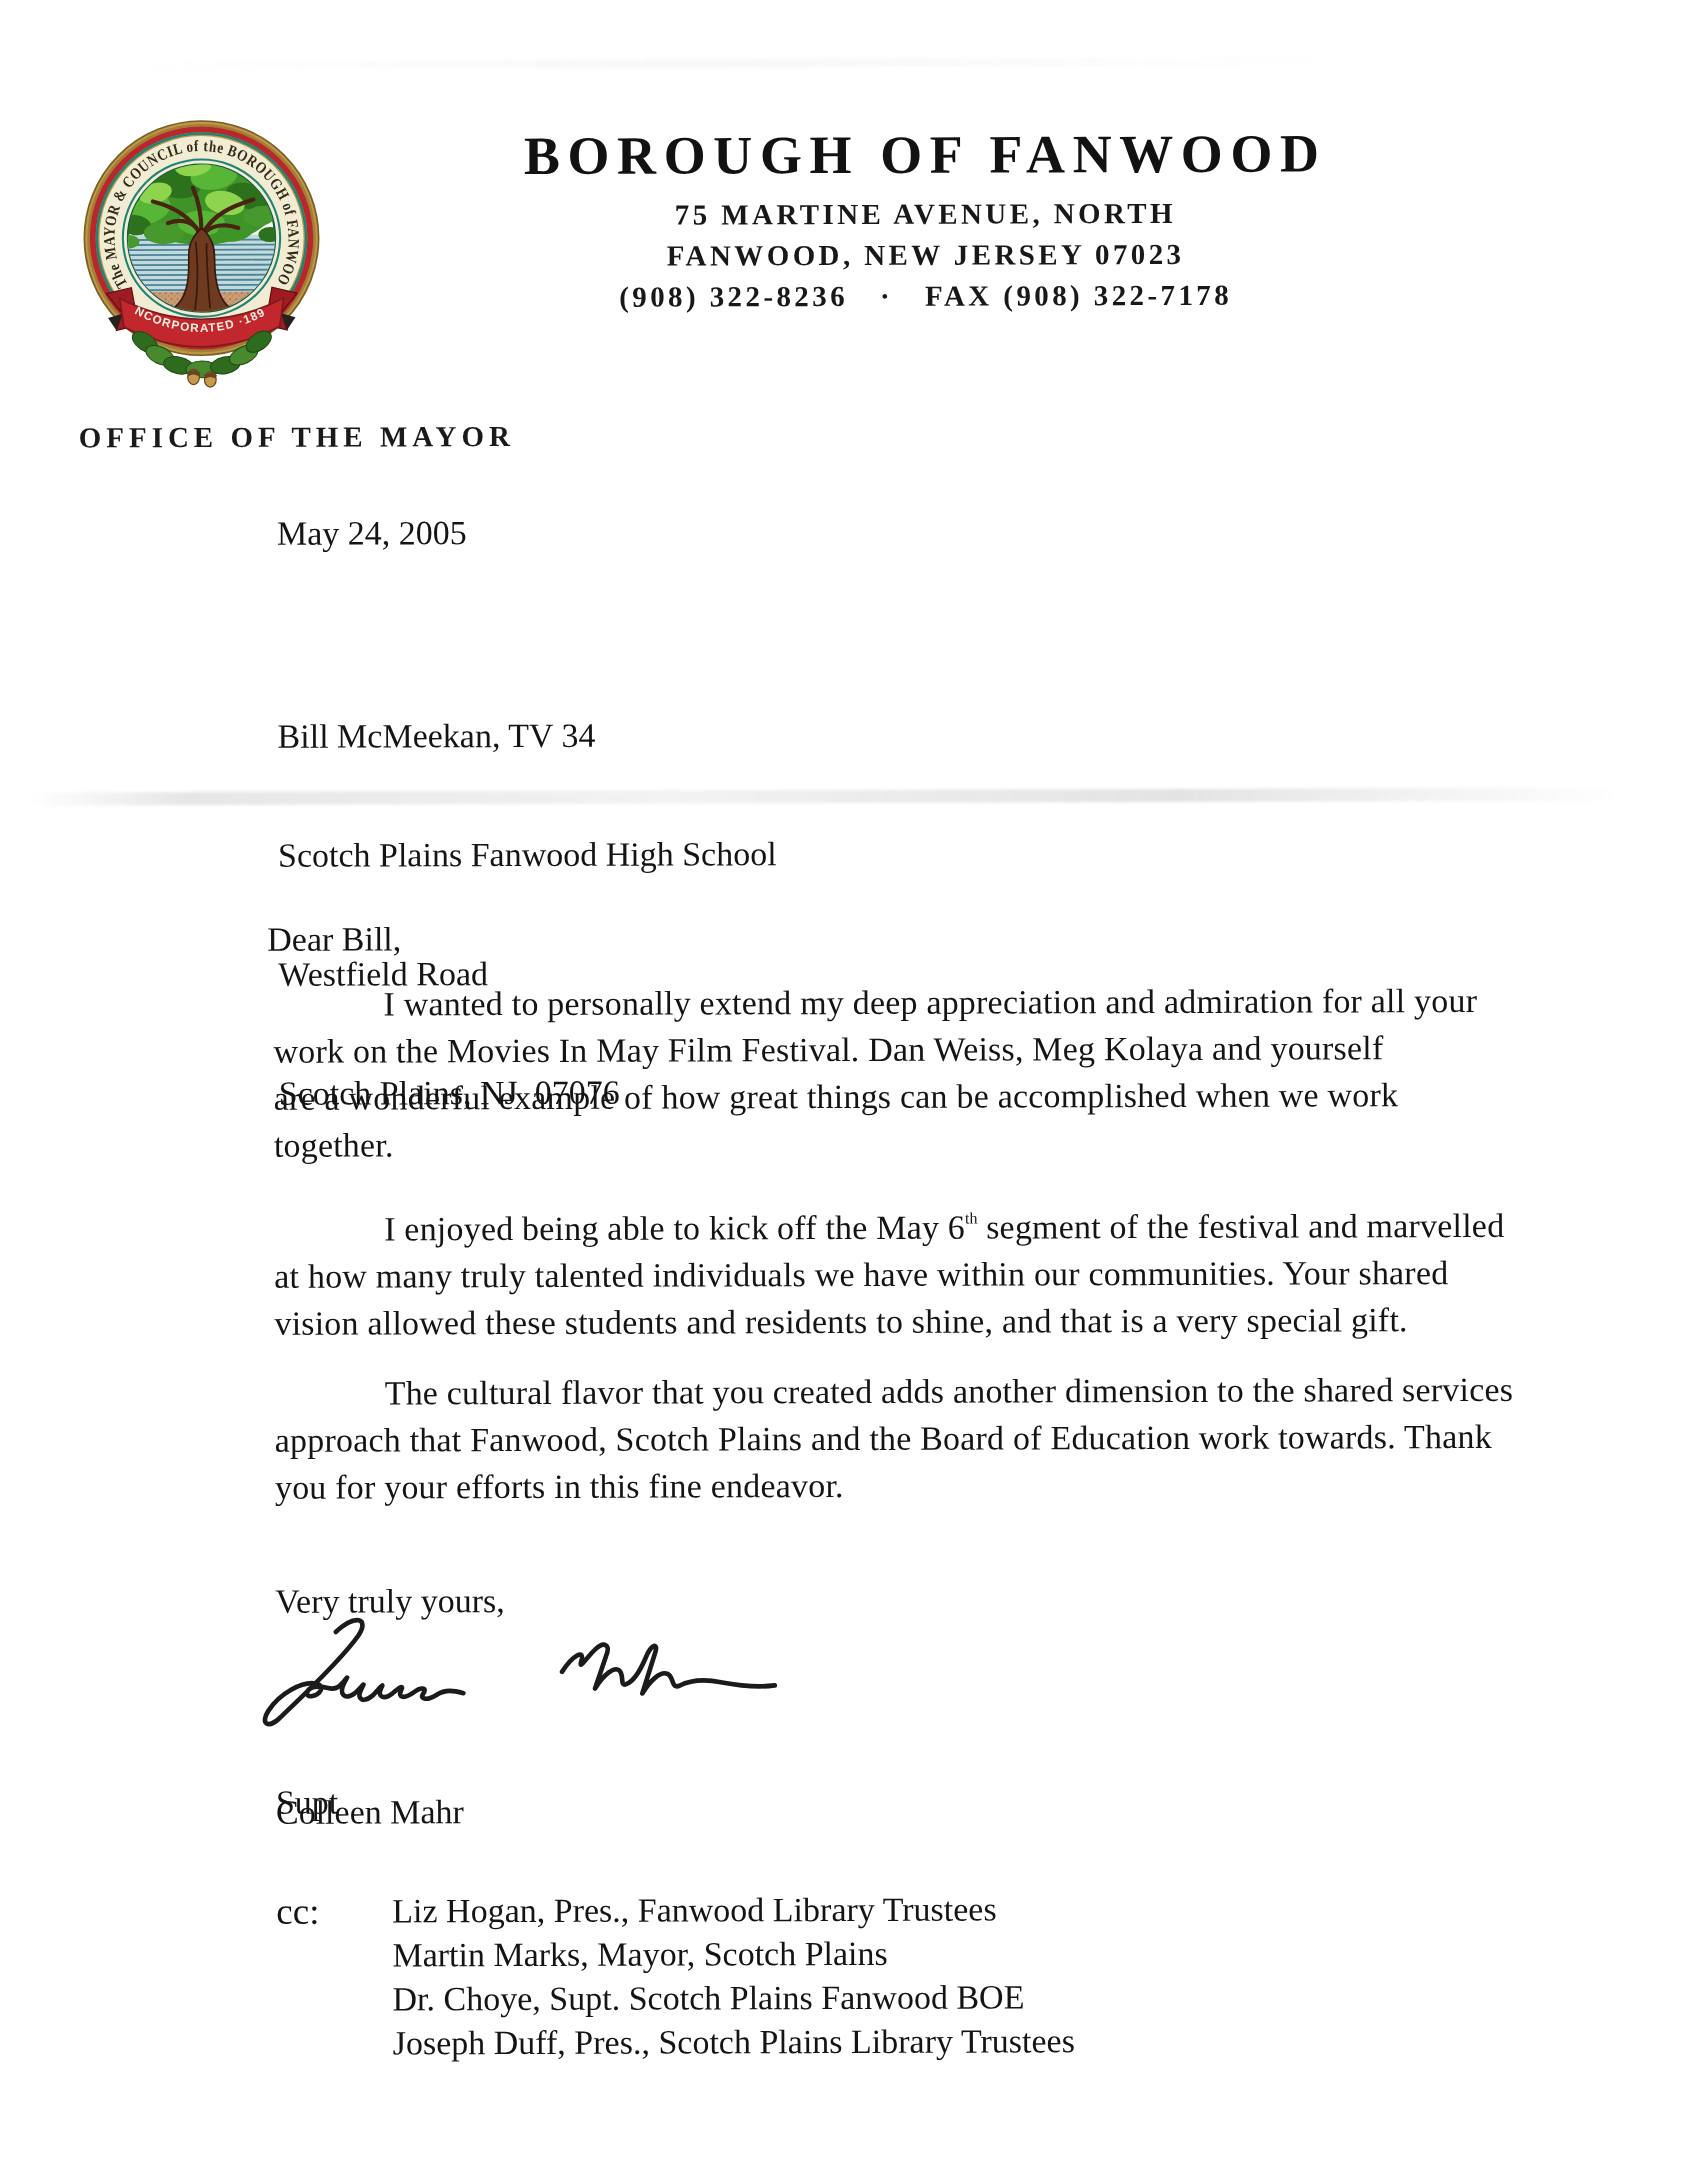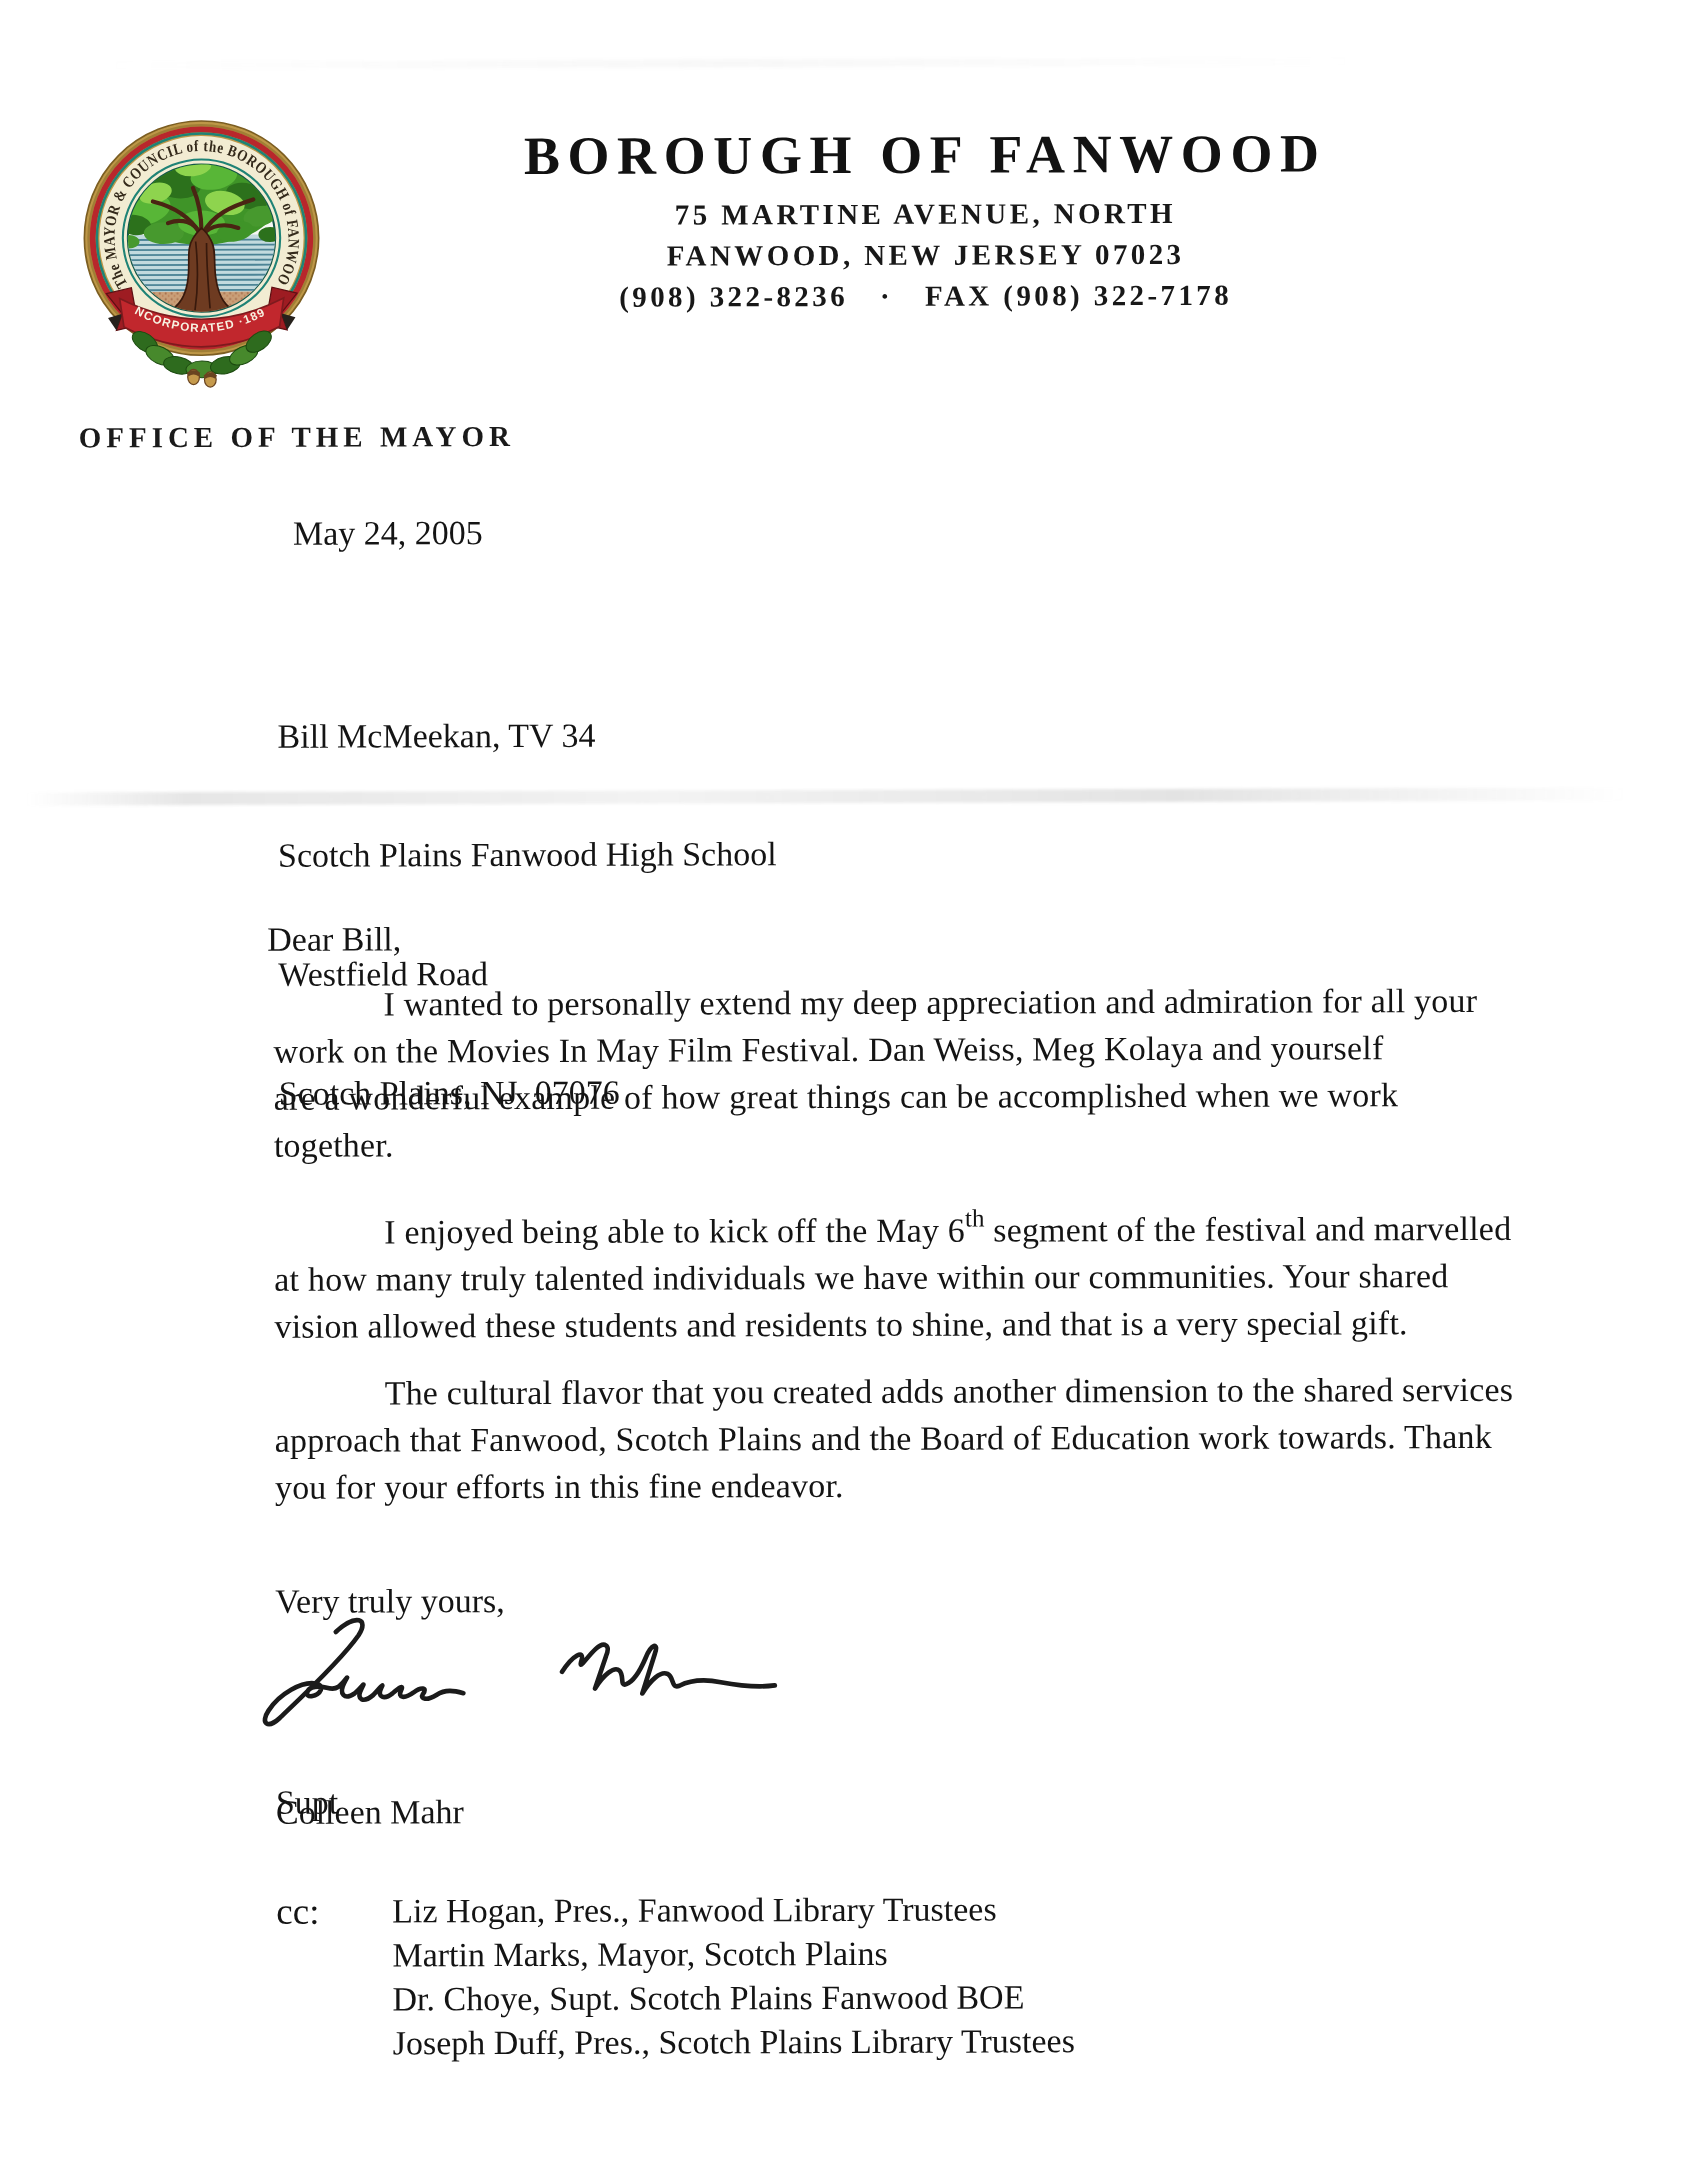--- a/index.html
+++ b/index.html
@@ -28,31 +28,31 @@
     color:#181818;white-space:pre;
   }
   .lh-line.first{margin-top:11.8px;}
   .office{
     position:absolute;left:80px;top:419px;
     font-size:29px;font-weight:700;letter-spacing:5px;color:#1a1a1a;white-space:pre;
   }
   
   .txt{position:absolute;font-size:34px;color:#141414;white-space:pre;}
   .block .ln{white-space:pre;}
-  .date{left:278px;top:513px;margin-left:16px;}
+  .date{left:278px;top:513px;}
   .recipient{left:278px;top:637px;}
   .recipient .ln{line-height:43px;font-size:34px;}
   .salutation{left:267px;top:894px;margin-top:25px;}
   .para{position:absolute;left:273px;width:1350px;font-size:34px;color:#141414;}
   .para .ln{line-height:47px;letter-spacing:0.2px;}
   .para .ln.indent{padding-left:110px;}
   .p1{top:979px;}
   .p2{top:1195px;}
   .p3{top:1368px;}
-  sup.ord{font-size:25px;vertical-align:15px;letter-spacing:0;}
+  sup.ord{font-size:16px;vertical-align:15px;letter-spacing:0;}
   .closing{left:273px;top:1581px;text-align:right;}
   .signature{position:absolute;left:249px;top:1610px;width:557px;height:131px;}
   .signer-name{left:273px;top:1792px;text-align:right;}
   .signer-title{left:273px;top:1782px;}
   
   .cc{position:absolute;left:273px;top:1888px;display:flex;}
   .cc-label{font-size:37px;color:#141414;width:116px;white-space:pre;}
   .cc-list .ln{font-size:34px;line-height:44px;color:#141414;white-space:pre;}
   
   .streak{

